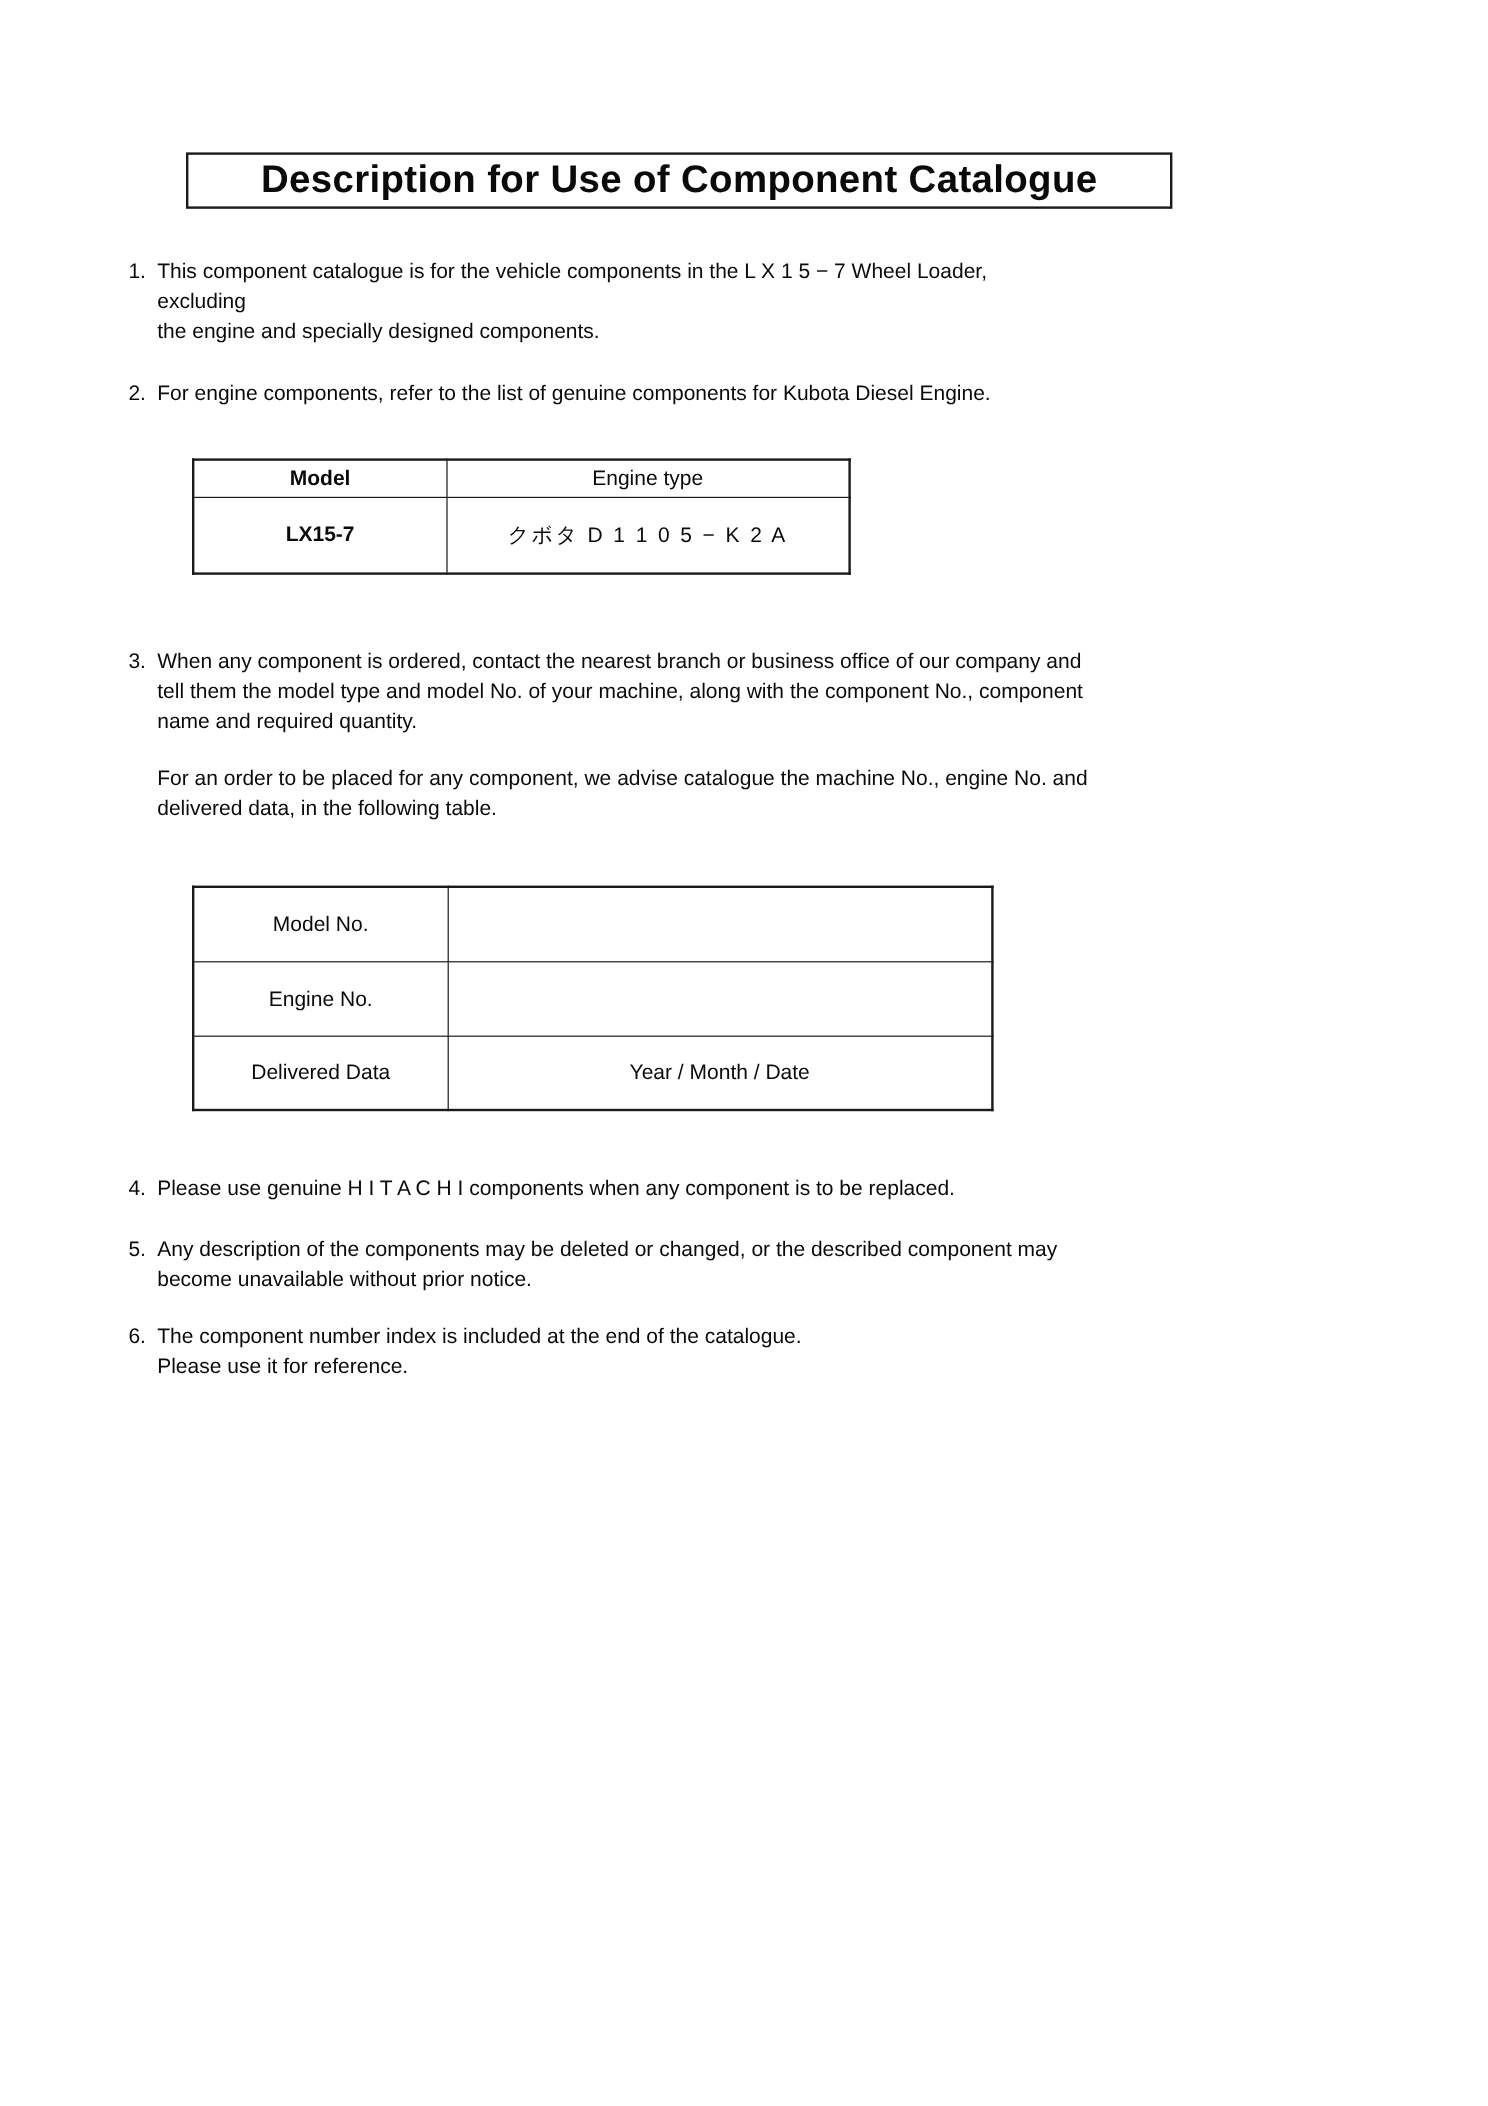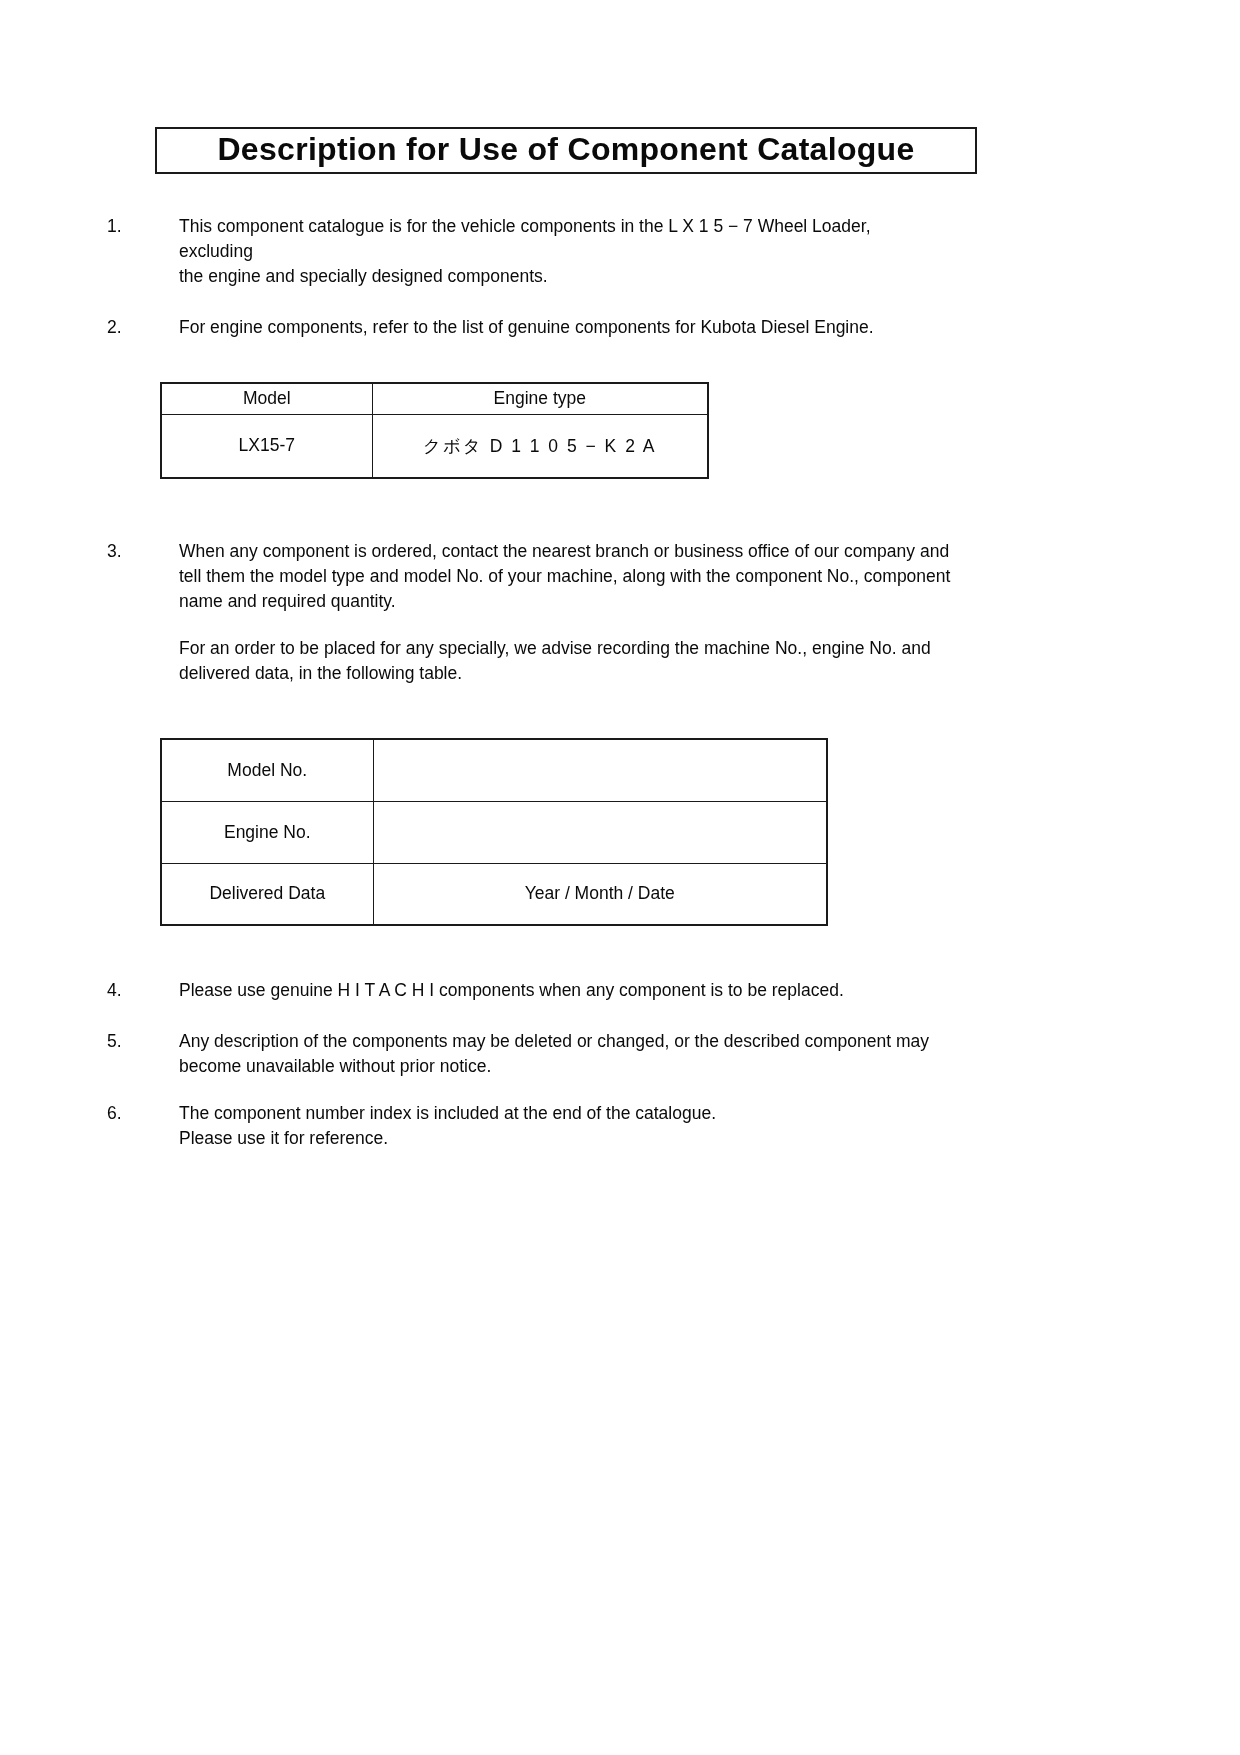--- a/index.html
+++ b/index.html
@@ -23,42 +23,42 @@
     color:#0a0a0a;
   }
 
   .item {
     display:flex;
     font-size:17.5px;
     line-height:25px;
     color:#0a0a0a;
   }
   .item .num { flex:0 0 24px; }
-  .item .txt { white-space:pre-line; max-width:935px;margin-left:48px; }
+  .item .txt { white-space:pre-line; max-width:935px; }
   .item .para2 { margin-top:22px; }
 
   .item-1 { margin-top:40px; }
   .item-2 { margin-top:26px; }
   .item-3 { margin-top:60px; }
   .item-4 { margin-top:52px; }
   .item-5 { margin-top:26px; }
   .item-6 { margin-top:22px; }
 
   table { border-collapse:collapse; border:2px solid #1a1a1a; }
   th, td {
     border:1px solid #1a1a1a;
     text-align:center;
     vertical-align:middle;
     font-size:17.5px;
     font-weight:normal;
     color:#0a0a0a;
   }
 
   .engine-tbl { margin:42px 0 0 53px; }
-  .engine-tbl .c1 { width:211px; }
+  .engine-tbl .c1 { width:211px;font-weight:bold; }
   .engine-tbl .c2 { width:336px; }
   .engine-tbl th { height:31px; }
   .engine-tbl td { height:64px;margin-left:41px; }
   .engine-tbl .type-val { letter-spacing:2px; }
 
   .record-tbl { margin:52px 0 0 53px; }
   .record-tbl .c1 { width:212px; }
   .record-tbl .c2 { width:454px;margin-left:44px; }
   .record-tbl td { height:62px;text-align:center; }
 </style>
@@ -93,21 +93,21 @@
     </tr>
   </tbody>
     </table>
 
   <div class="item item-3">
     <span class="num">3.</span>
     <div class="txt-group">
       <div class="txt">When any component is ordered, contact the nearest branch or business office of our company and
 tell them the model type and model No. of your machine, along with the component No., component
 name and required quantity.</div>
-      <div class="txt para2">For an order to be placed for any specially, we advise recording the machine No., engine No. and
+      <div class="txt para2">For an order to be placed for any component, we advise catalogue the machine No., engine No. and
 delivered data, in the following table.</div>
     </div>
   </div>
 
   <table class="record-tbl">
     <tbody>
         <tr>
       <td class="c1">Model  No.</td>
       <td class="c2"></td>
     </tr>

